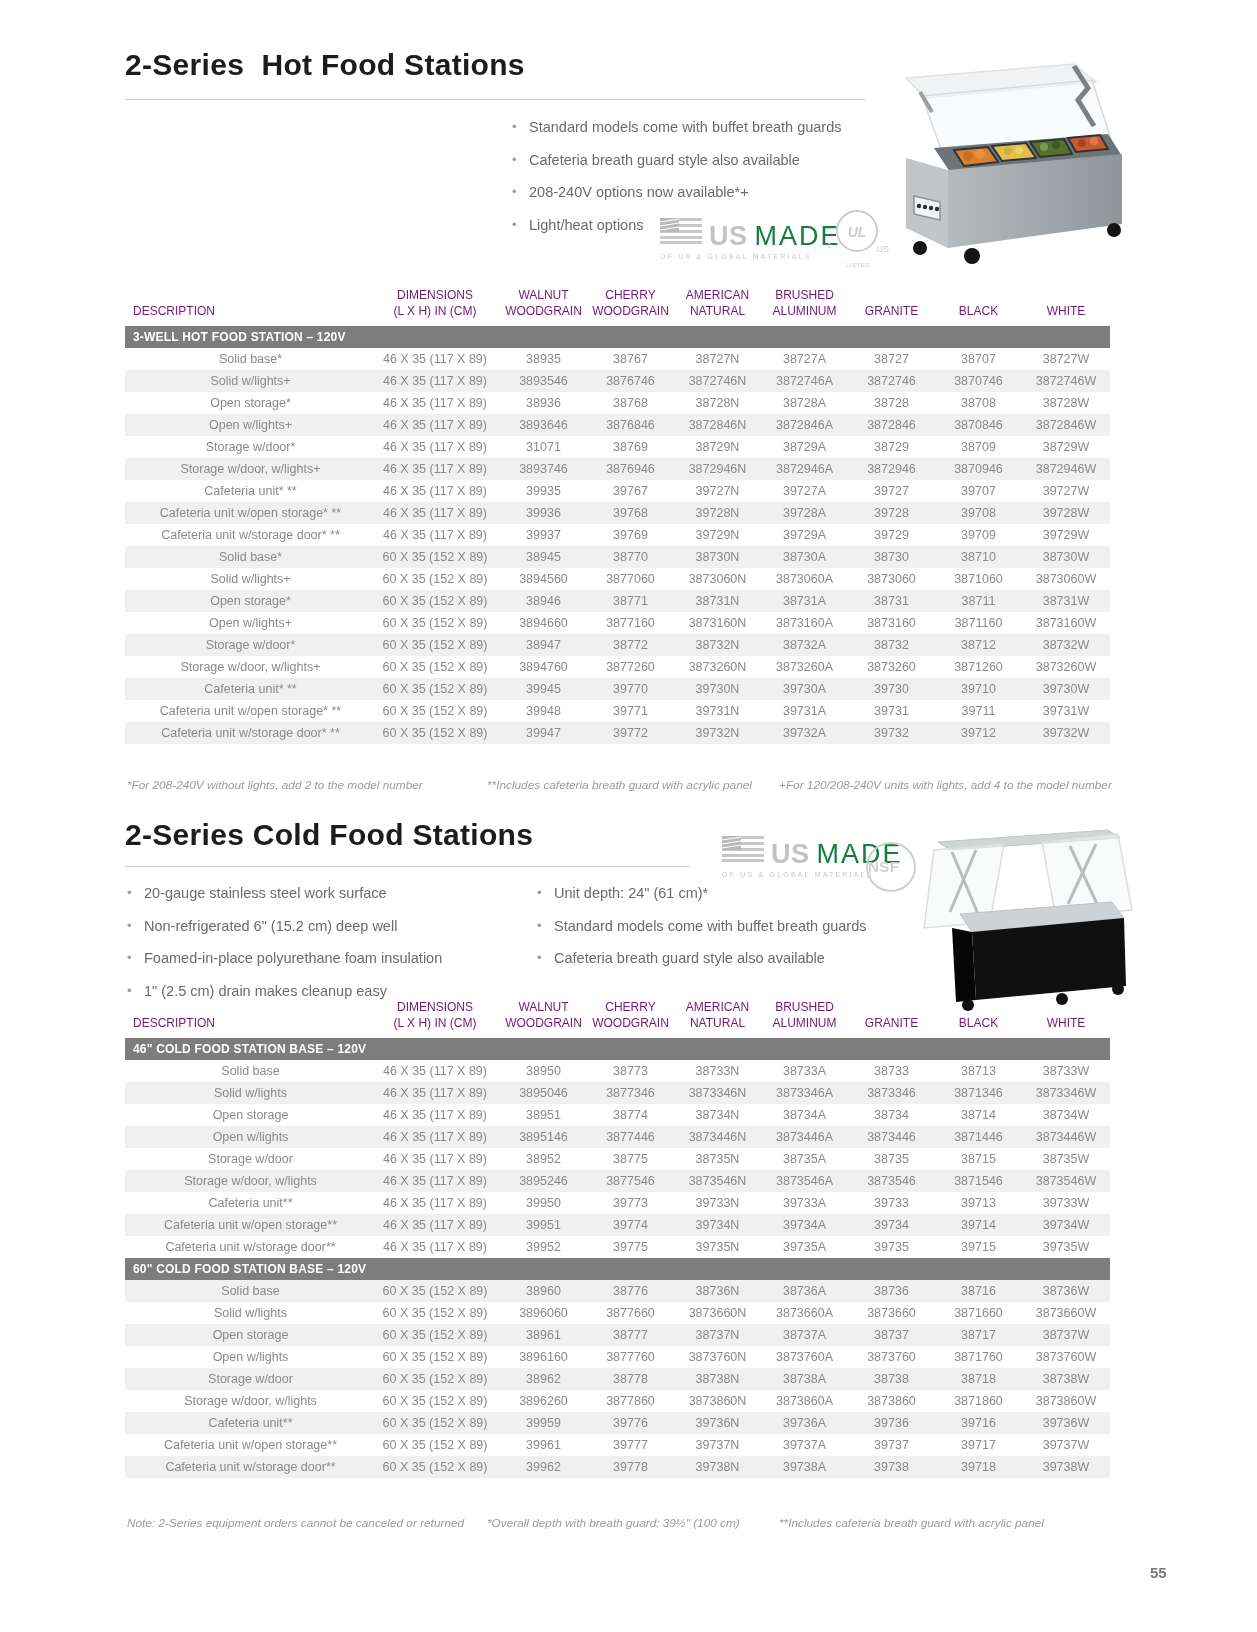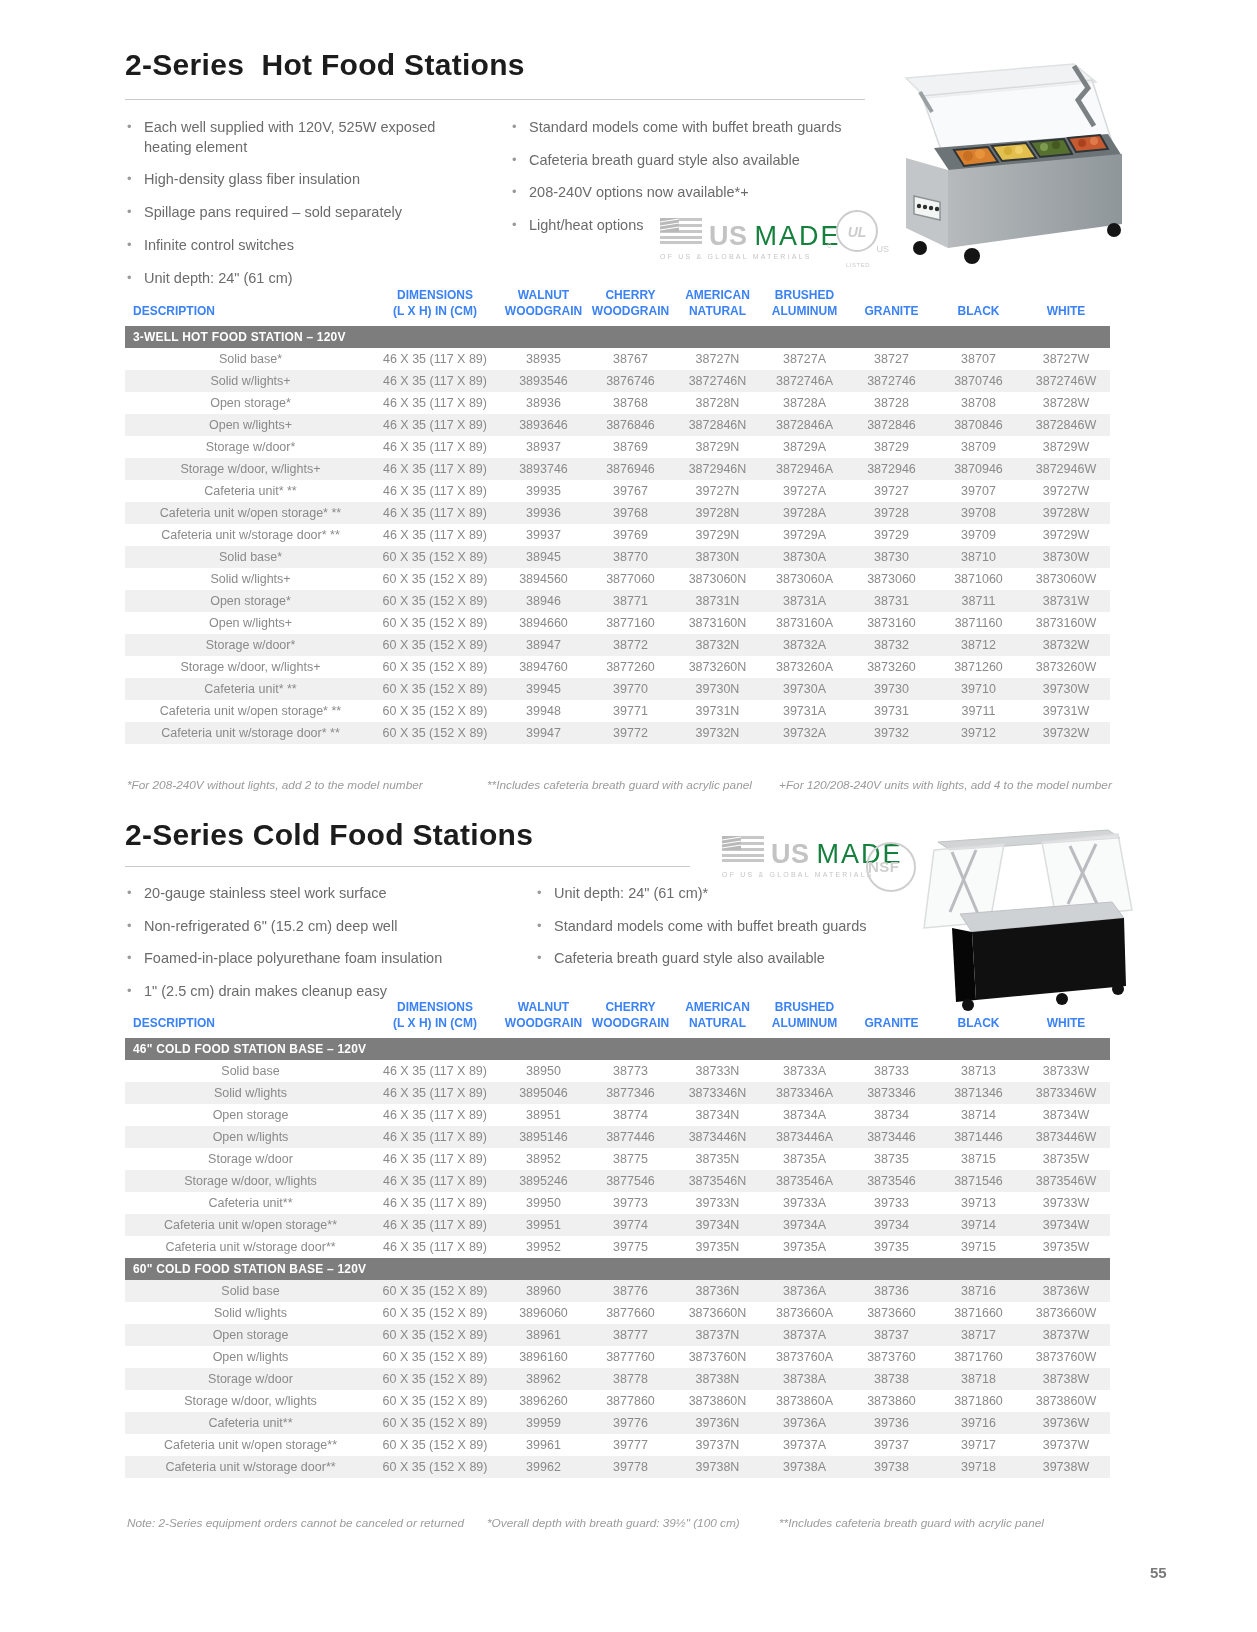--- a/index.html
+++ b/index.html
@@ -48,22 +48,22 @@
 
   .product { position:absolute; }
   .hot-product  { left:876px; top:30px; }
   .cold-product { left:912px; top:802px; }
 
   
   table.data-table { position:absolute; left:125px; width:985px; border-collapse:collapse;
                      table-layout:fixed; font-size:12.5px; }
   .hot-table  { top:288px; }
   .cold-table { top:1000px; }
-  .data-table th { vertical-align:bottom; padding:0 2px 7px 2px; font-size:12px; font-weight:700;
-                   color:#3b82f6; line-height:1.3; text-align:center; }
+  .data-table th { vertical-align:bottom; padding:0 2px 7px 2px; font-size:12px; font-weight:400;
+                   color:#701a75; line-height:1.3; text-align:center; }
   .data-table th.desc { text-align:left; padding-left:8px; }
   .data-table tr.bar td { background:#7d7d7d; color:#ffffff; font-weight:700; font-size:12px;
                           padding:4px 8px; text-align:left; letter-spacing:.2px; }
   .data-table td { padding:4px 2px; color:#8a8a8a; text-align:center; overflow:hidden; white-space:nowrap; }
   .data-table td.desc { text-align:center; padding-left:8px; }
   .data-table tr.even td { background:#f0f0f0; }
 
   .footnotes { position:absolute; left:127px; width:1010px; display:grid;
                grid-template-columns:360px 292px auto; }
   .hot-footnotes  { top:778px; }
@@ -73,27 +73,20 @@
   .pagenum { position:absolute; left:1150px; top:1564px; font-size:15px; font-weight:700; color:#7a7a7a; }
 </style>
 </head>
 <body>
 
 <div class="page">
 
   <h1 class="title hot-title">2-Series  Hot Food Stations</h1>
   <div class="rule hot-rule"></div>
 
-  <div class="bullets hot-bullets-left">
-      <div class="bullet">Each well supplied with 120V, 525W exposed heating element</div>
-      <div class="bullet">High-density glass fiber insulation</div>
-      <div class="bullet">Spillage pans required – sold separately</div>
-      <div class="bullet">Infinite control switches</div>
-      <div class="bullet">Unit depth: 24" (61 cm)</div>
-    </div>
   <div class="bullets hot-bullets-right">
       <div class="bullet">Standard models come with buffet breath guards</div>
       <div class="bullet">Cafeteria breath guard style also available</div>
       <div class="bullet">208-240V options now available*+</div>
       <div class="bullet">Light/heat options</div>
     </div>
 
   <div class="usmade hot-usmade">
     <div class="usmade-row">
       <span>
@@ -267,21 +260,21 @@
           <td class="num">3876846</td>
           <td class="num">3872846N</td>
           <td class="num">3872846A</td>
           <td class="num">3872846</td>
           <td class="num">3870846</td>
           <td class="num">3872846W</td>
         </tr>
         <tr class="odd">
           <td class="desc">Storage w/door*</td>
           <td class="num">46 X 35 (117 X 89)</td>
-          <td class="num">38937</td>
+          <td class="num">31071</td>
           <td class="num">38769</td>
           <td class="num">38729N</td>
           <td class="num">38729A</td>
           <td class="num">38729</td>
           <td class="num">38709</td>
           <td class="num">38729W</td>
         </tr>
         <tr class="even">
           <td class="desc">Storage w/door, w/lights+</td>
           <td class="num">46 X 35 (117 X 89)</td>

